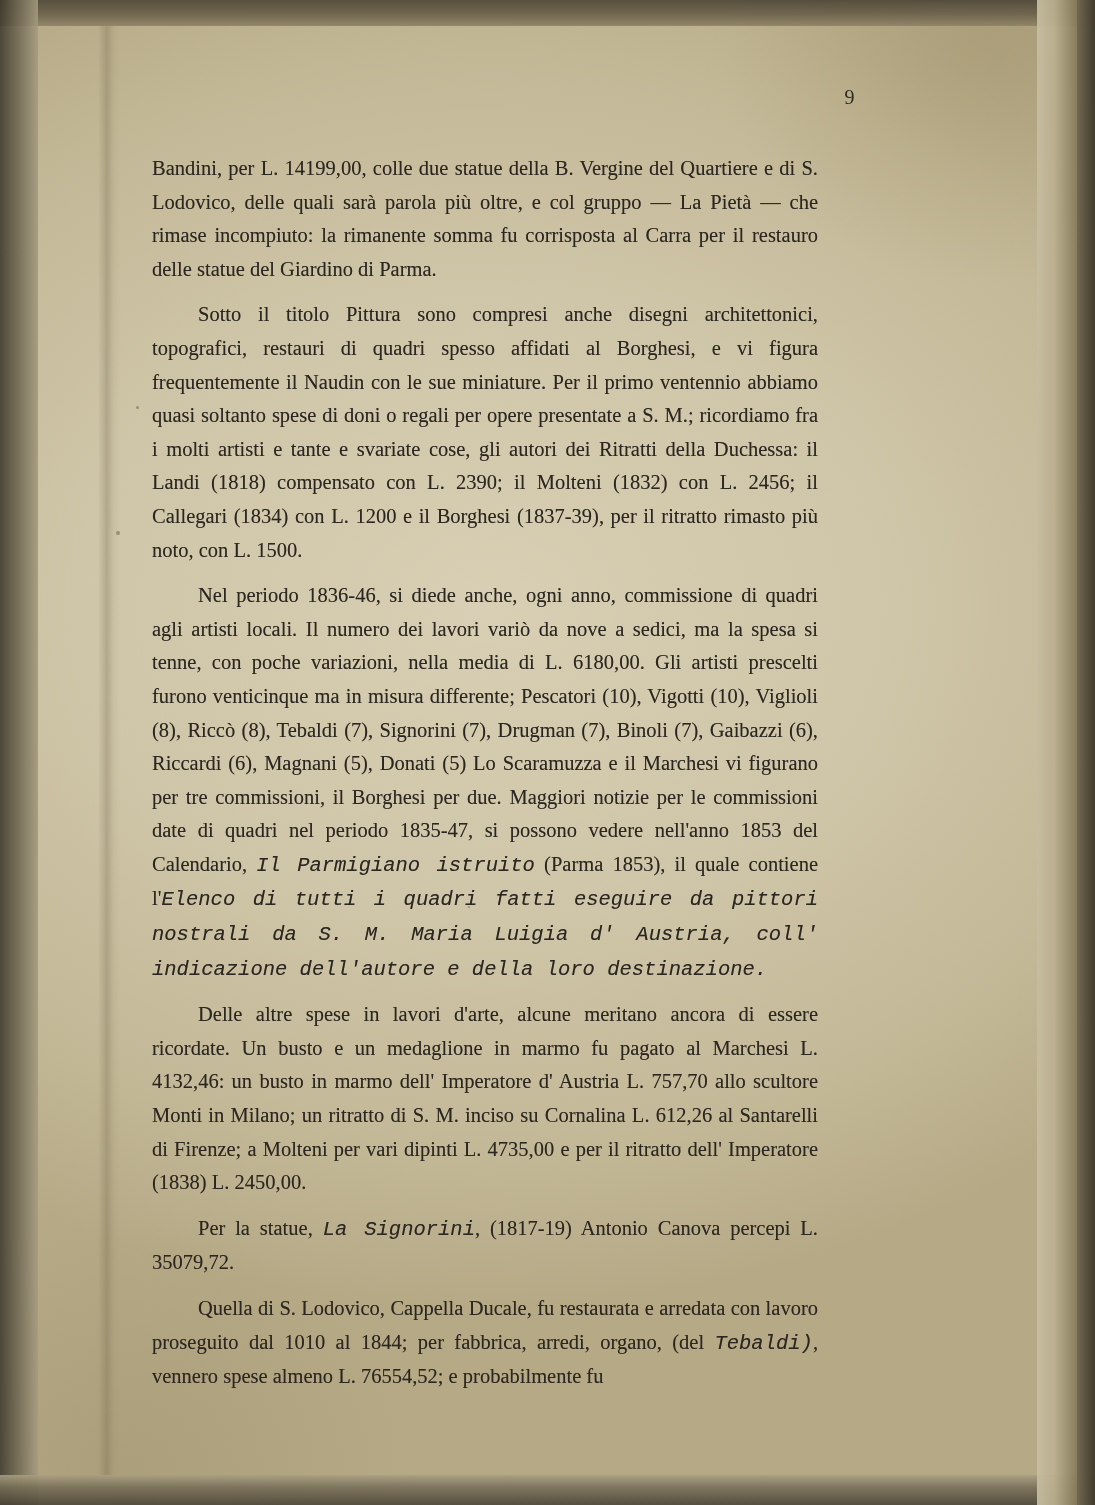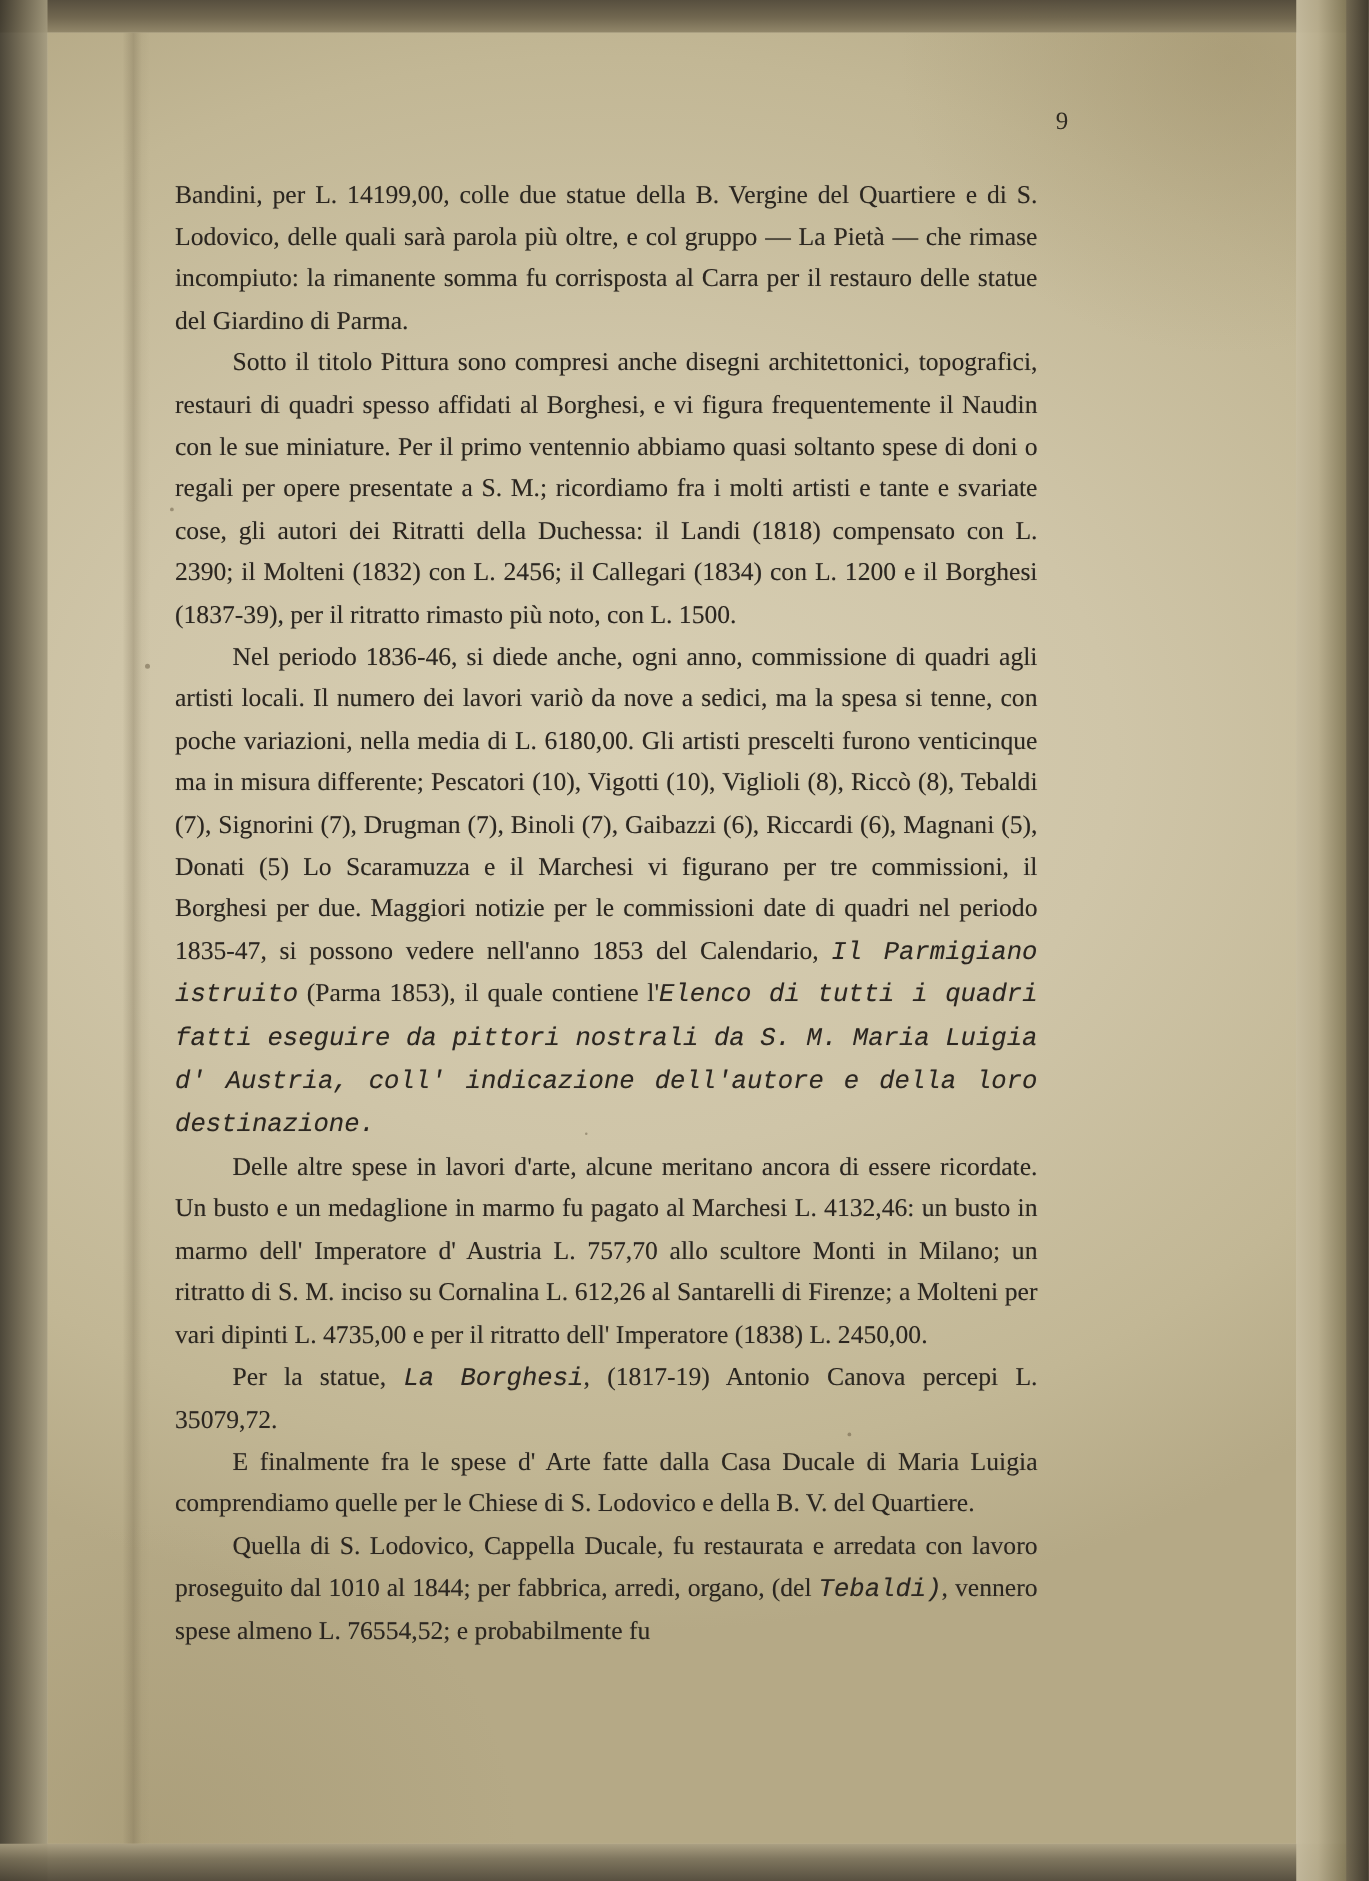--- a/index.html
+++ b/index.html
@@ -111,21 +111,21 @@
     position: absolute;
     top: 140px;
     left: 140px;
     width: 690px;
     color: #2b2620;
     font-size: 20.5px;
     line-height: 33.6px;
   }
 
   .textblock p {
-    margin: 0;
+    margin: 12px;
     text-align: justify;
     text-justify: inter-word;
     -webkit-hyphens: none;
     hyphens: none;
   }
   .textblock p.indent {
     text-indent: 46px;
   }
   .textblock p > i, .textblock i {
     font-style: italic;
@@ -163,20 +163,19 @@
   <div class="textblock">
 
     <p>Bandini, per L. 14199,00, colle due statue della B. Vergine del Quartiere e di S. Lodovico, delle quali sarà parola più oltre, e col gruppo — La Pietà — che rimase incompiuto: la rimanente somma fu corrisposta al Carra per il restauro delle statue del Giardino di Parma.</p>
 
     <p class="indent">Sotto il titolo Pittura sono compresi anche disegni architettonici, topografici, restauri di quadri spesso affidati al Borghesi, e vi figura frequentemente il Naudin con le sue miniature. Per il primo ventennio abbiamo quasi soltanto spese di doni o regali per opere presentate a S. M.; ricordiamo fra i molti artisti e tante e svariate cose, gli autori dei Ritratti della Duchessa: il Landi (1818) compensato con L. 2390; il Molteni (1832) con L. 2456; il Callegari (1834) con L. 1200 e il Borghesi (1837-39), per il ritratto rimasto più noto, con L. 1500.</p>
 
     <p class="indent"><span>Nel periodo 1836-46, si diede anche, ogni anno, commissione di quadri agli artisti locali. Il numero dei lavori variò da nove a sedici, ma la spesa si tenne, con poche variazioni, nella media di L. 6180,00. Gli artisti prescelti furono venticinque ma in misura differente; Pescatori (10), Vigotti (10), Viglioli (8), Riccò (8), Tebaldi (7), Signorini (7), Drugman (7), Binoli (7), Gaibazzi (6), Riccardi (6), Magnani (5), Donati (5) Lo Scaramuzza e il Marchesi vi figurano per tre commissioni, il Borghesi per due. Maggiori notizie per le commissioni date di quadri nel periodo 1835-47, si possono vedere nell'anno 1853 del Calendario, </span><i>Il Parmigiano istruito</i><span> (Parma 1853), il quale contiene l'</span><i>Elenco di tutti i quadri fatti eseguire da pittori nostrali da S. M. Maria Luigia d' Austria, coll' indicazione dell'autore e della loro destinazione.</i></p>
 
     <p class="indent">Delle altre spese in lavori d'arte, alcune meritano ancora di essere ricordate. Un busto e un medaglione in marmo fu pagato al Marchesi L. 4132,46: un busto in marmo dell' Imperatore d' Austria L. 757,70 allo scultore Monti in Milano; un ritratto di S. M. inciso su Cornalina L. 612,26 al Santarelli di Firenze; a Molteni per vari dipinti L. 4735,00 e per il ritratto dell' Imperatore (1838) L. 2450,00.</p>
 
-    <p class="indent"><span>Per la statue, </span><i>La Borghesi</i><span>, (1817-19) Antonio Canova percepi L. 35079,72.</span></p>
+    <p class="indent"><span>Per la statue, </span><i>La Signorini</i><span>, (1817-19) Antonio Canova percepi L. 35079,72.</span></p>
 
-    <p class="indent">E finalmente fra le spese d' Arte fatte dalla Casa Ducale di Maria Luigia comprendiamo quelle per le Chiese di S. Lodovico e della B. V. del Quartiere.</p>
 
     <p class="indent"><span>Quella di S. Lodovico, Cappella Ducale, fu restaurata e arredata con lavoro proseguito dal 1010 al 1844; per fabbrica, arredi, organo, (del </span><i>Tebaldi)</i><span>, vennero spese almeno L. 76554,52; e probabilmente fu</span></p>
 
   </div>
 </div>
 
 </body></html>

